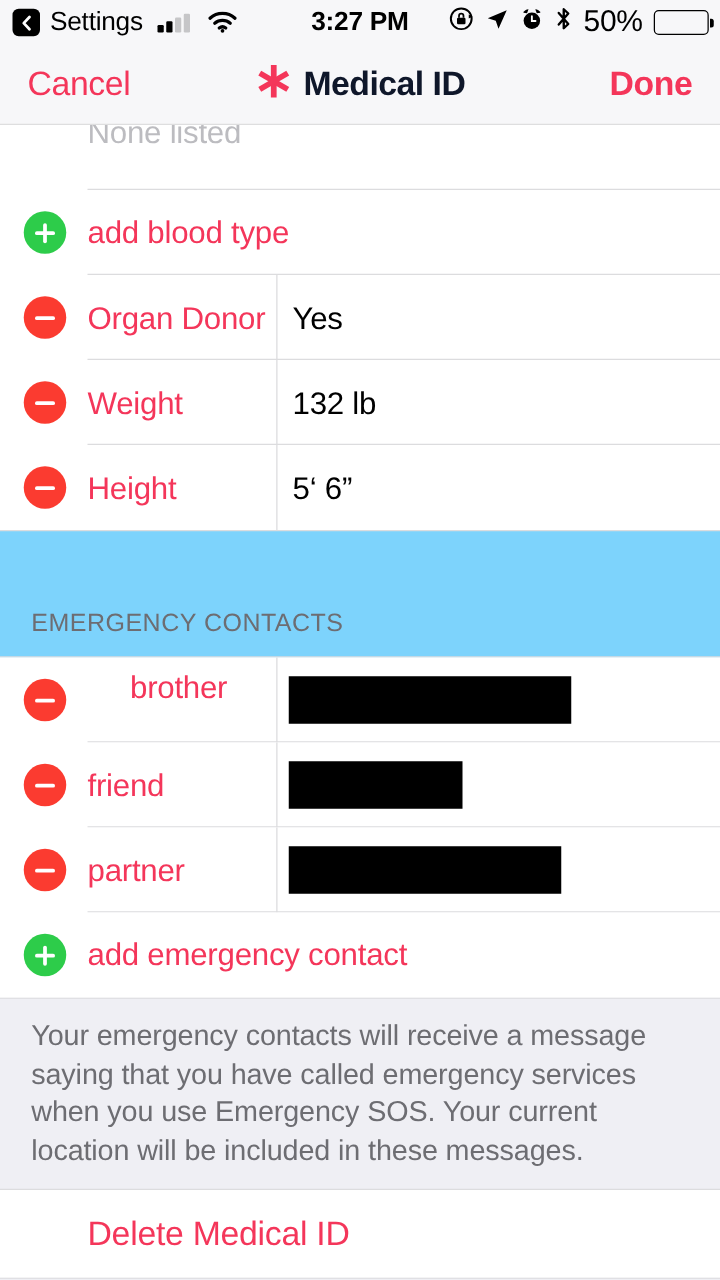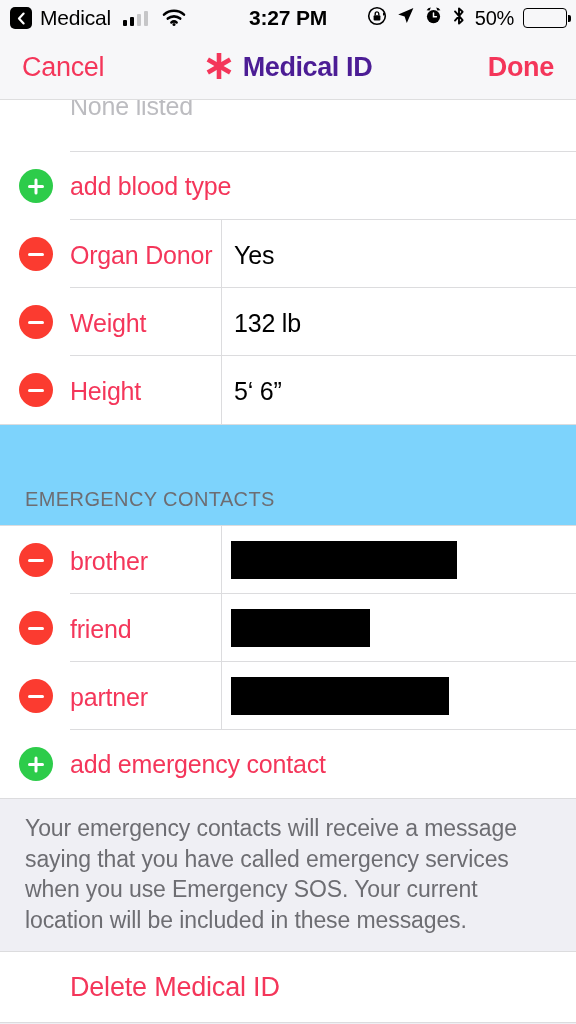--- a/index.html
+++ b/index.html
@@ -82,21 +82,21 @@
     letter-spacing: -0.2px;
   }
   .sb-right {
     position: absolute;
     right: 9px;
     display: flex;
     align-items: center;
     gap: 9px;
   }
   .battery-pct {
-    font-size: 20px;
+    font-size: 24px;
     letter-spacing: -0.3px;
   }
   .battery {
     width: 44px;
     height: 20px;
     border: 1.8px solid #000;
     border-radius: 4px;
     position: relative;
     box-sizing: border-box;
     padding: 2px;
@@ -144,21 +144,21 @@
     left: 0; right: 0;
     display: flex;
     align-items: center;
     justify-content: center;
     gap: 9px;
     pointer-events: none;
   }
   .nav-title {
     font-size: 27px;
     font-weight: bold;
-    color: #4c1d95;
+    color: #0f172a;
     letter-spacing: -0.4px;
   }
   .med-asterisk { display:block; }
 
   
   .content {
     position: absolute;
     top: 100px;
     left: 0;
     width: 576px;
@@ -300,21 +300,21 @@
 
 <div class="screen">
 
   <div class="status-bar">
     <div class="sb-left">
       <span class="back-chip">
         <svg width="13" height="13" viewBox="0 0 13 13" aria-hidden="true">
           <path d="M8.6 1.6 L4 6.5 L8.6 11.4" fill="none" stroke="#ffffff" stroke-width="2.2" stroke-linecap="round" stroke-linejoin="round"></path>
         </svg>
       </span>
-      <span class="sb-carrier">Medical</span>
+      <span class="sb-carrier">Settings</span>
       <span class="signal-bars">
         <i class="b1"></i>
           <i class="b2"></i>
           <i class="b3"></i>
           <i class="b4"></i>
       </span>
       <span class="wifi">
         <svg width="24" height="18" viewBox="0 0 24 18" aria-hidden="true">
           <path d="M2 5.6 A15 15 0 0 1 22 5.6" fill="none" stroke="#000" stroke-width="2.6" stroke-linecap="round"></path>
           <path d="M5.8 9.6 A9.6 9.6 0 0 1 18.2 9.6" fill="none" stroke="#000" stroke-width="2.6" stroke-linecap="round"></path>
@@ -423,21 +423,21 @@
     </div>
 
     <div class="section-gap" style="height:102px;">
       <span class="section-header">EMERGENCY CONTACTS</span>
     </div>
 
     <div class="row" style="height:68px;">
       <button class="edit-btn minus" style="top:17px;">
         <span class="bar"></span>
       </button>
-      <span class="row-label" style="top:21px;">brother</span>
+      <span class="row-label" style="top:10px;margin-left:34px;">brother</span>
       <span class="redact" style="top:15px;width:226px;"></span>
       <span class="sep-v"></span>
       <span class="sep-h"></span>
     </div>
 
     <div class="row" style="height:68px;">
       <button class="edit-btn minus" style="top:17px;">
         <span class="bar"></span>
       </button>
       <span class="row-label" style="top:21px;">friend</span>

